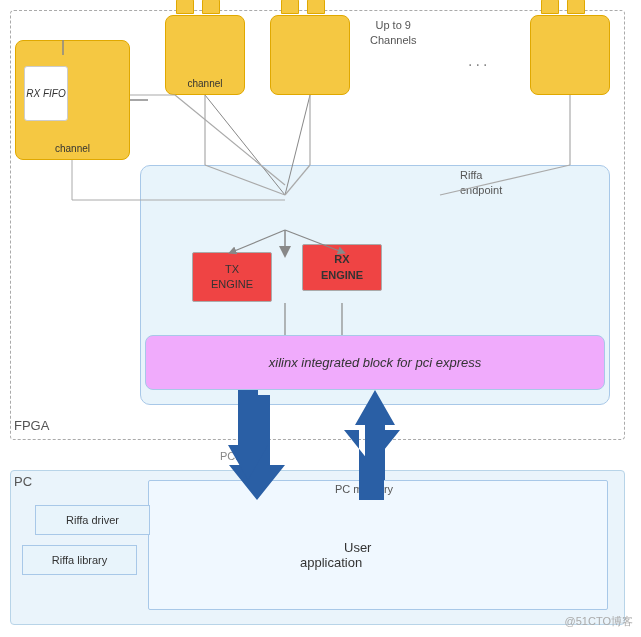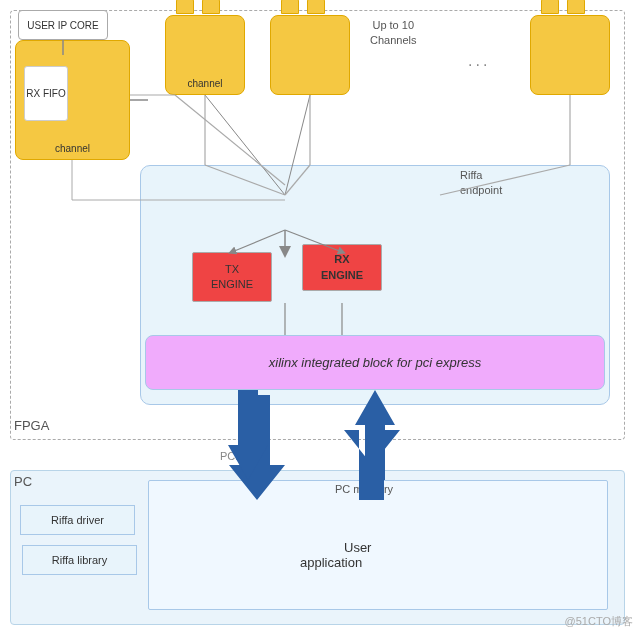--- a/index.html
+++ b/index.html
@@ -125,20 +125,21 @@
       height: 80px;
     }
 
     
     .fifo-container {
       position: absolute;
       top: 25px;
       left: 8px;
       display: flex;
       gap: 0;
+      font-style: italic;
     }
 
     .fifo-box {
       background: #fff;
       border: 1px solid #ccc;
       border-radius: 3px;
       width: 44px;
       height: 55px;
       display: flex;
       flex-direction: column;
@@ -261,21 +262,21 @@
       top: 483px;
       left: 335px;
       font-size: 11px;
       color: #555;
     }
 
     
     .riffa-driver {
       position: absolute;
       top: 505px;
-      left: 20px;
+      left: 35px;
       width: 115px;
       height: 30px;
       border: 1px solid #a8c8e8;
       background: #e8f4fb;
       display: flex;
       align-items: center;
       justify-content: center;
       font-size: 11px;
       color: #333;
     }
@@ -354,23 +355,20 @@
     }
   </style>
 </head>
 <body>
 
 <div class="diagram-container">
 
   <div class="fpga-region"></div>
   <span class="fpga-label">FPGA</span>
 
-  <div class="user-ip-box">
-    <span>USER IP CORE</span>
-  </div>
 
   <div class="channel-box channel-main">
     <div class="fifo-container">
       <div class="fifo-box">
         <span>RX
 FIFO</span>
       </div>
     </div>
     <span class="channel-label">channel</span>
   </div>
@@ -392,21 +390,21 @@
   </div>
 
   <div class="channel-box channel-4">
     <div style="position:absolute;top:-18px;left:10px;display:flex;gap:8px;">
       <div class="single-tab"></div>
       <div class="single-tab"></div>
     </div>
   </div>
 
   <div class="channels-label">
-    <span style="white-space:pre;">Up to 10
+    <span style="white-space:pre;">Up to 9
 Channels</span>
   </div>
 
   <span class="dots-label">...</span>
 
   <div class="riffa-endpoint"></div>
   <div class="riffa-endpoint-label">
     <span style="white-space:pre;">Riffa
 endpoint</span>
   </div>

